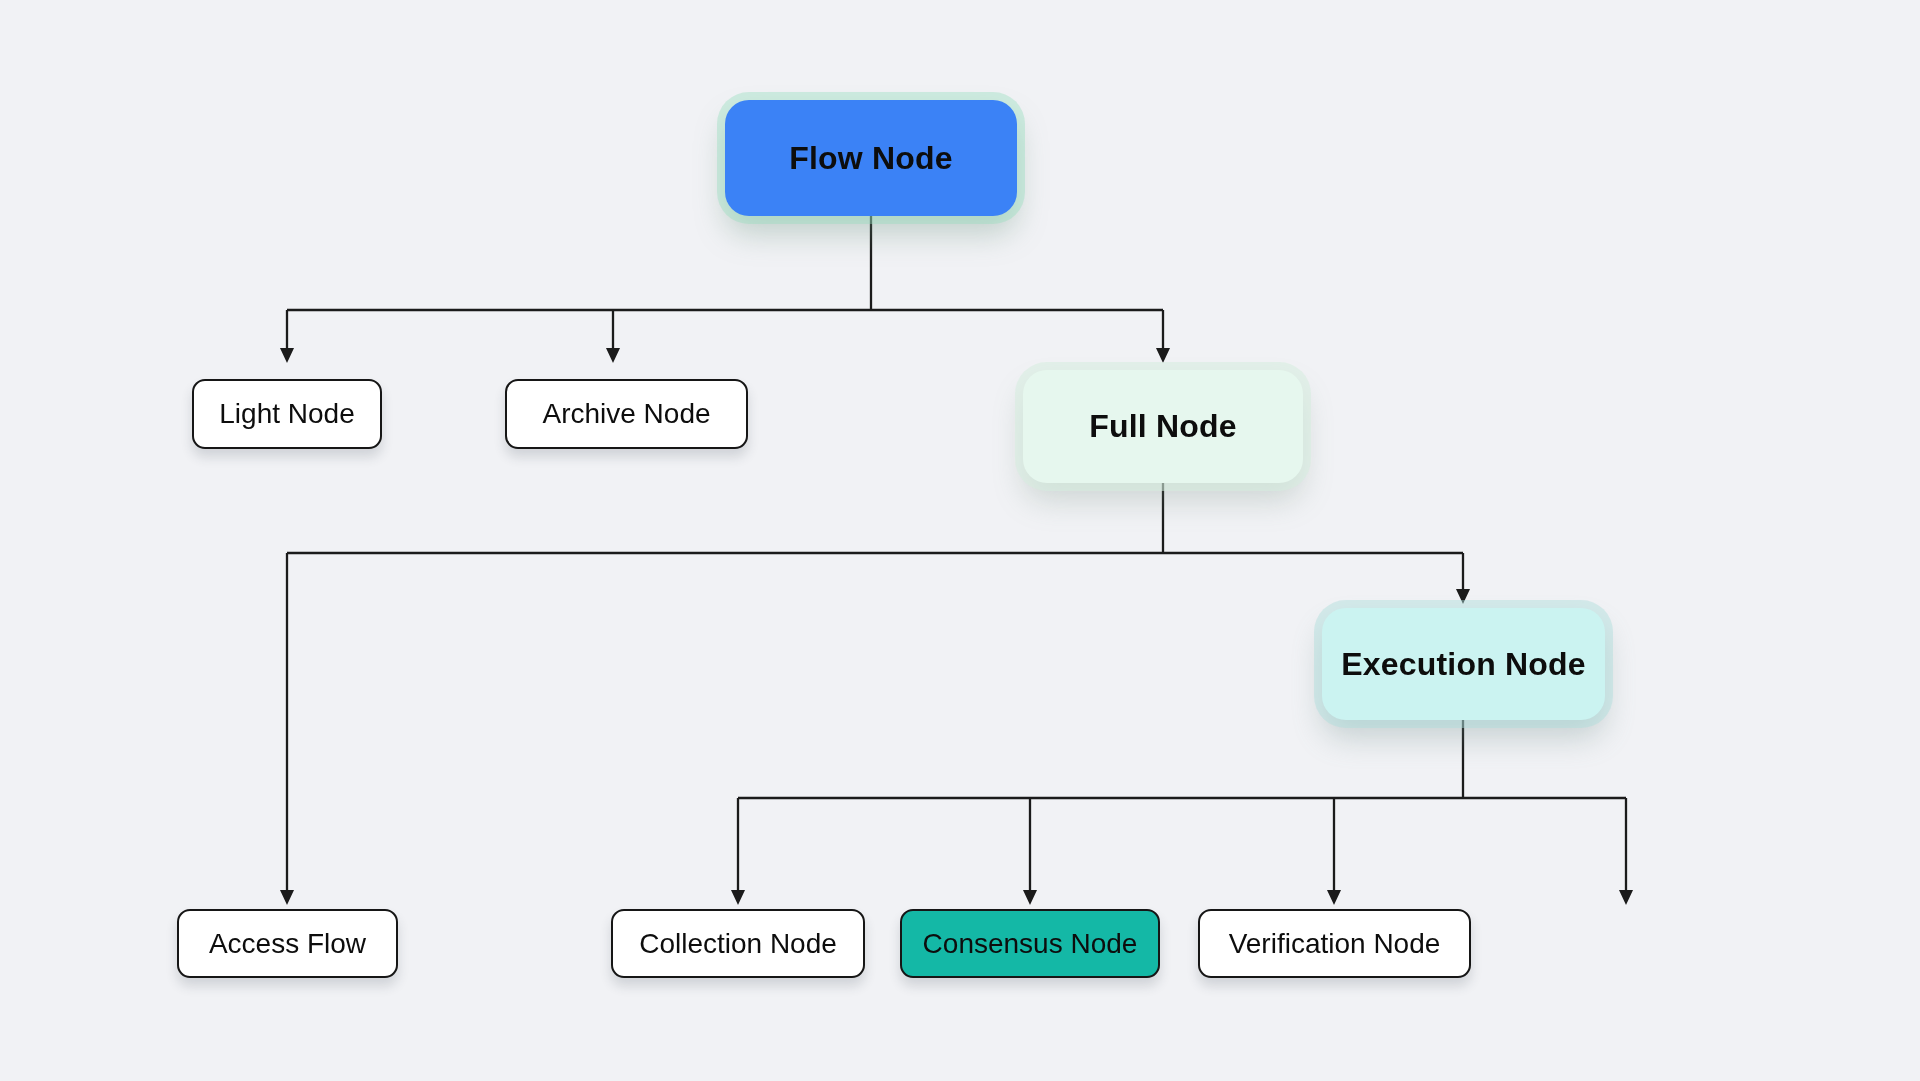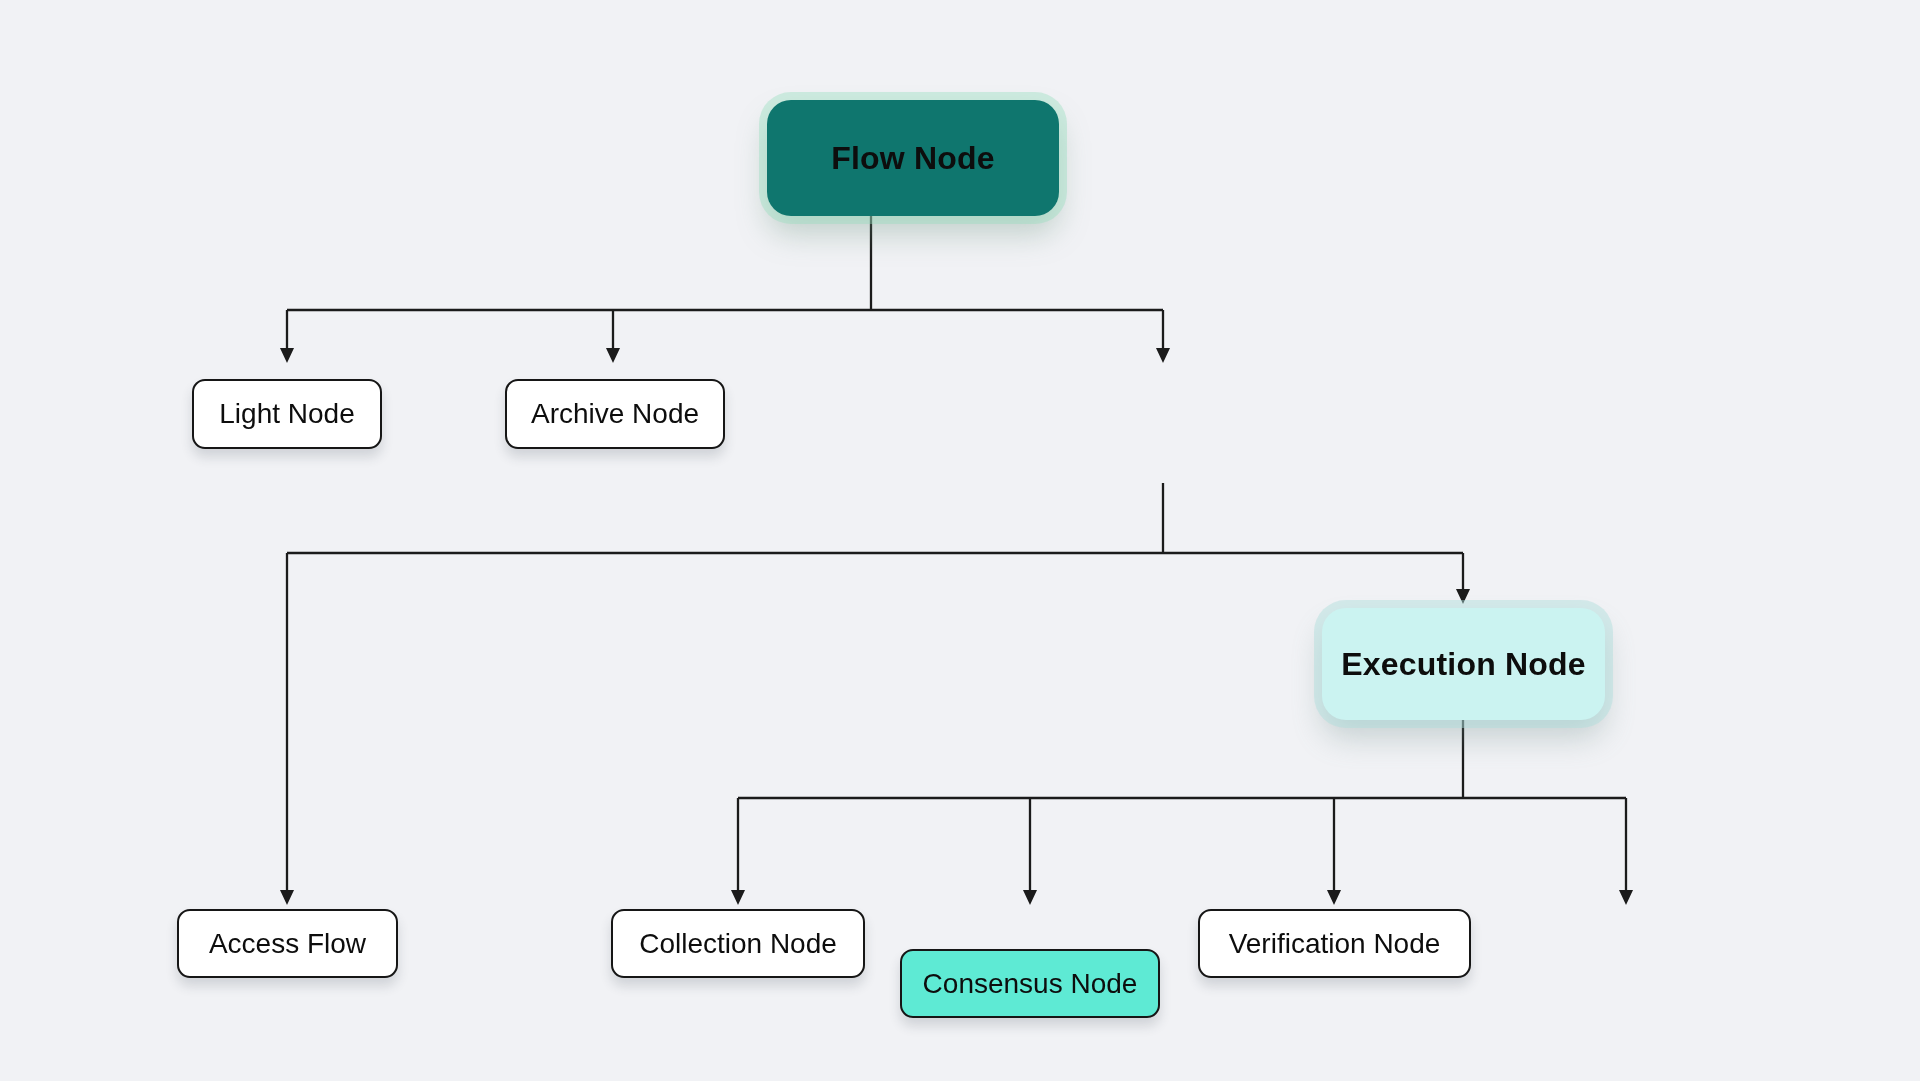--- a/index.html
+++ b/index.html
@@ -87,46 +87,49 @@
       <path d="M1163 363 l-7 -15 h14 Z"></path>
       <path d="M287 905 l-7 -15 h14 Z"></path>
       <path d="M1463 604 l-7 -15 h14 Z"></path>
       <path d="M738 905 l-7 -15 h14 Z"></path>
       <path d="M1030 905 l-7 -15 h14 Z"></path>
       <path d="M1334 905 l-7 -15 h14 Z"></path>
       <path d="M1626 905 l-7 -15 h14 Z"></path>
     </g>
   </svg>
 
-  <div class="node big flow-style" style="left: 725px; top: 100px; width: 292px; height: 116px; background: #0f766e; margin-left: 42px;">
+  <div class="node big flow-style" style="left: 725px; top: 100px; width: 292px; height: 116px; background: #3b82f6;">
     <span class="label">Flow Node</span>
   </div>
 
   <div class="node small" style="left: 192px; top: 379px; width: 190px; height: 70px; background: rgb(255, 255, 255);">
     <span class="label">Light Node</span>
   </div>
 
-  <div class="node small" style="left: 505px; top: 379px; width: 220px; height: 70px; background: rgb(255, 255, 255);">
+  <div class="node small" style="left: 505px; top: 379px; width: 243px; height: 70px; background: rgb(255, 255, 255);">
     <span class="label">Archive Node</span>
   </div>
 
+  <div class="node big full-style" style="left: 1023px; top: 370px; width: 280px; height: 113px; background: rgb(230, 247, 238);">
+    <span class="label">Full Node</span>
+  </div>
 
   <div class="node big validator-style" style="left: 1322px; top: 608px; width: 283px; height: 112px; background: rgb(203, 243, 241);">
     <span class="label">Execution Node</span>
   </div>
 
   <div class="node small" style="left: 177px; top: 909px; width: 221px; height: 69px; background: rgb(255, 255, 255);">
     <span class="label">Access Flow</span>
   </div>
 
   <div class="node small" style="left: 611px; top: 909px; width: 254px; height: 69px; background: rgb(255, 255, 255);">
     <span class="label">Collection Node</span>
   </div>
 
-  <div class="node small" style="left: 900px; top: 909px; width: 260px; height: 69px; background: #5eead4; margin-top: 40px;">
+  <div class="node small" style="left: 900px; top: 909px; width: 260px; height: 69px; background: #14b8a6;">
     <span class="label">Consensus Node</span>
   </div>
 
   <div class="node small" style="left: 1198px; top: 909px; width: 273px; height: 69px; background: rgb(255, 255, 255); text-align: right;">
     <span class="label">Verification Node</span>
   </div>
 
 
 </div>
 

